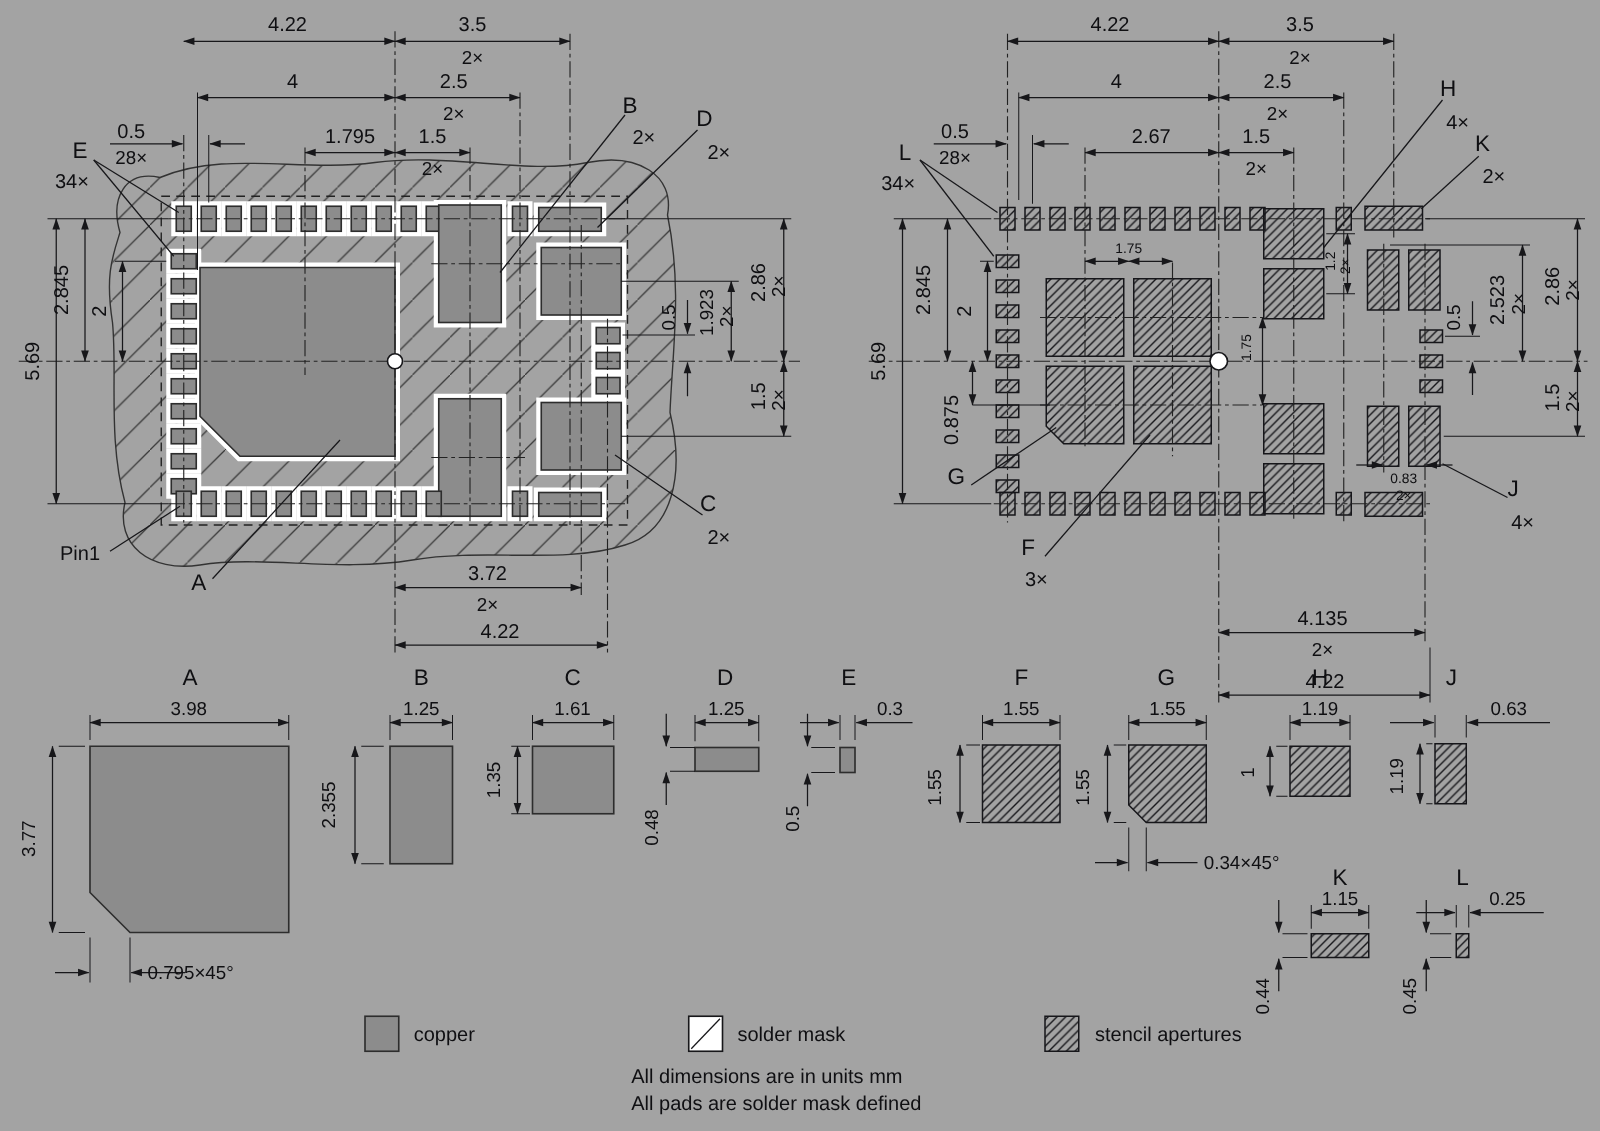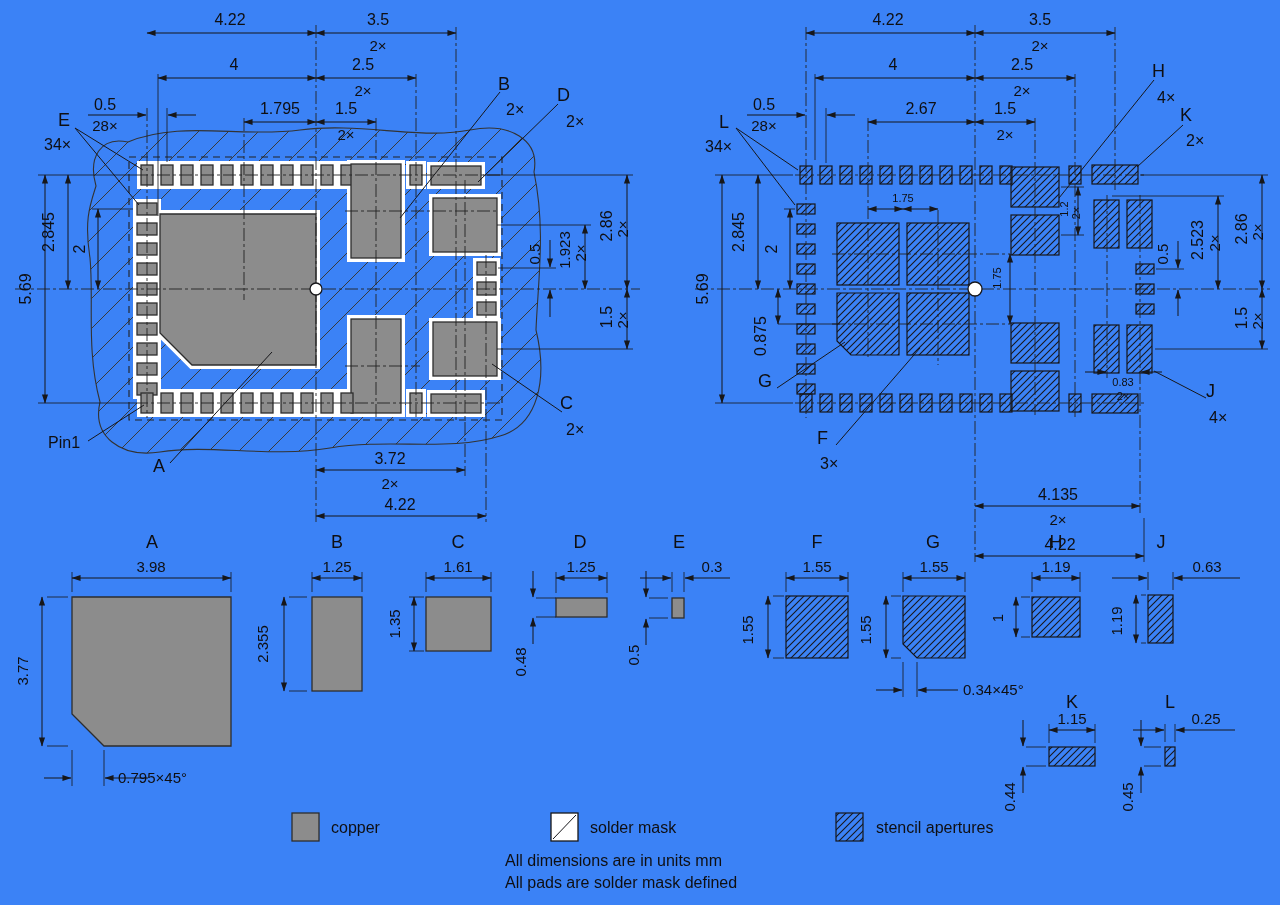--- a/index.html
+++ b/index.html
@@ -1,16 +1,16 @@
 <!DOCTYPE html>
 <html><head>
 <meta charset="utf-8">
 <style>
   html,body{margin:0;padding:0;background:#ffffff;}
-  #stage{position:relative;width:1280px;height:905px;background:#3b82f6;overflow:hidden;}
+  #stage{position:relative;width:1280px;height:905px;background:#a3a3a3;overflow:hidden;}
   svg{display:block;}
   text{font-family:"Liberation Sans","DejaVu Sans",sans-serif;font-size:16px;fill:#0f0f12;}
   .tm{text-anchor:middle}
   .ts{font-size:15px}
   .t1{font-size:11px}
   .tl{font-size:18px}
   .cu{fill:#8c8c8c;stroke:#2d2d2d;stroke-width:1.3}
   .stp{fill:url(#hd);stroke:#16161a;stroke-width:1.2}
   .wh{fill:#ffffff;stroke:#17171a;stroke-width:1.3}
   .pv{width:12px;height:20px}

